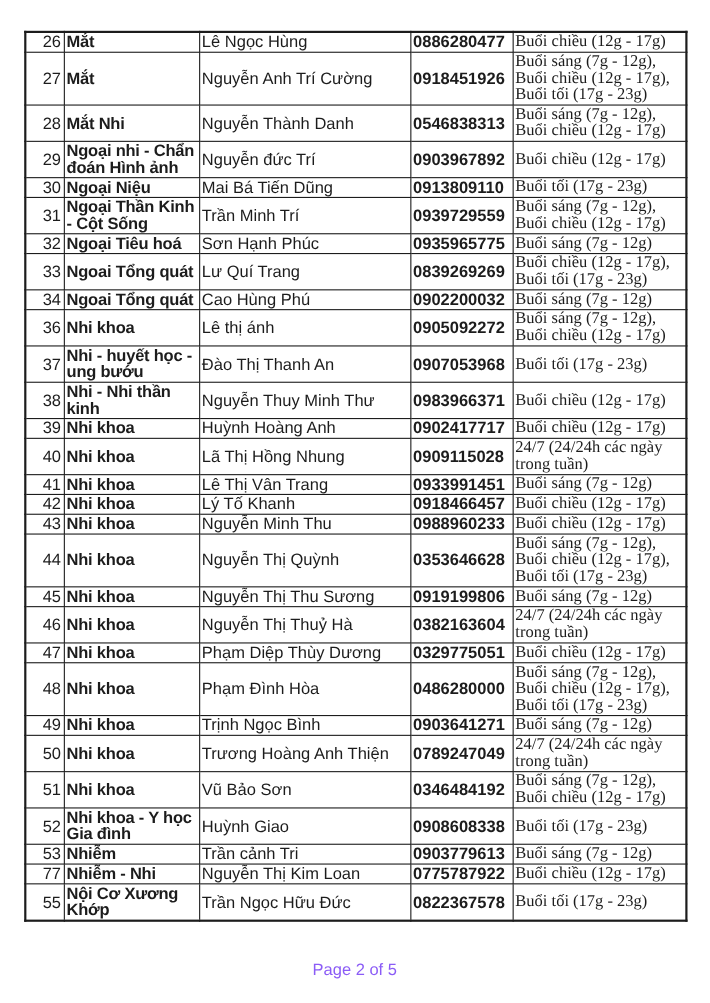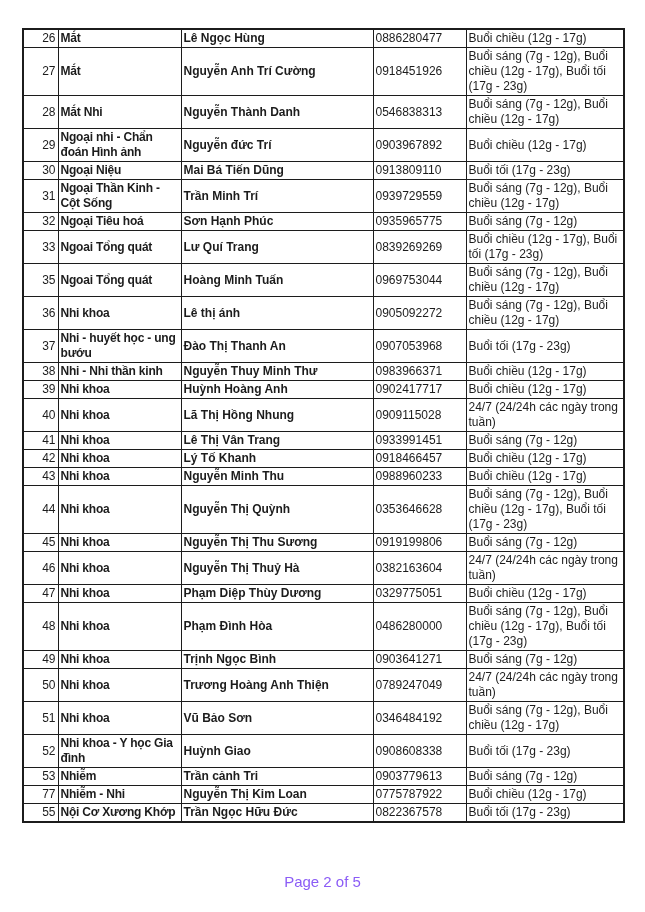--- a/index.html
+++ b/index.html
@@ -19,46 +19,47 @@
     inset: 0;
     background: #ffffff;
   }
   table.schedule {
     position: absolute;
     left: 22px;
     top: 28px;
     width: 601px;
     border-collapse: collapse;
     table-layout: fixed;
-    font-size: 12px;
+    font-size: 15px;
     line-height: 15px;
     border: 2px solid #1c1c1c;
   }
   table.schedule td {
     border: 1px solid #1c1c1c;
     padding: 1px 2px;
     vertical-align: middle;
     word-wrap: break-word;
   }
   td.c-num {
     text-align: right;
     padding-right: 2px;
   }
   td.c-spec {
     font-weight: bold;
     letter-spacing: -0.2px;
   }
   td.c-name {
+    font-weight: normal;
+  }
+  td.c-phone {
     font-weight: bold;
-  }
-  td.c-phone {
-    font-weight: normal;
   }
   td.c-shift {
     font-weight: normal;
+    font-family: Liberation Serif, serif;
   }
   .footer {
     position: absolute;
     top: 873px;
     left: 0;
     width: 645px;
     text-align: center;
     font-size: 15px;
     color: #8b5cf6;
   }
@@ -134,28 +135,28 @@
     </tr>
 
     <tr>
       <td class="c-num">33</td>
       <td class="c-spec">Ngoai Tổng quát</td>
       <td class="c-name">Lư Quí Trang</td>
       <td class="c-phone">0839269269</td>
       <td class="c-shift">Buổi chiều (12g - 17g), Buổi tối (17g - 23g)</td>
     </tr>
 
-
-    <tr>
-      <td class="c-num">35</td>
+    <tr>
+      <td class="c-num">34</td>
       <td class="c-spec">Ngoai Tổng quát</td>
-      <td class="c-name">Hoàng Minh Tuấn</td>
-      <td class="c-phone">0969753044</td>
-      <td class="c-shift">Buổi sáng (7g - 12g), Buổi chiều (12g - 17g)</td>
-    </tr>
+      <td class="c-name">Cao Hùng Phú</td>
+      <td class="c-phone">0902200032</td>
+      <td class="c-shift">Buổi sáng (7g - 12g)</td>
+    </tr>
+
 
     <tr>
       <td class="c-num">36</td>
       <td class="c-spec">Nhi khoa</td>
       <td class="c-name">Lê thị ánh</td>
       <td class="c-phone">0905092272</td>
       <td class="c-shift">Buổi sáng (7g - 12g), Buổi chiều (12g - 17g)</td>
     </tr>
 
     <tr>

